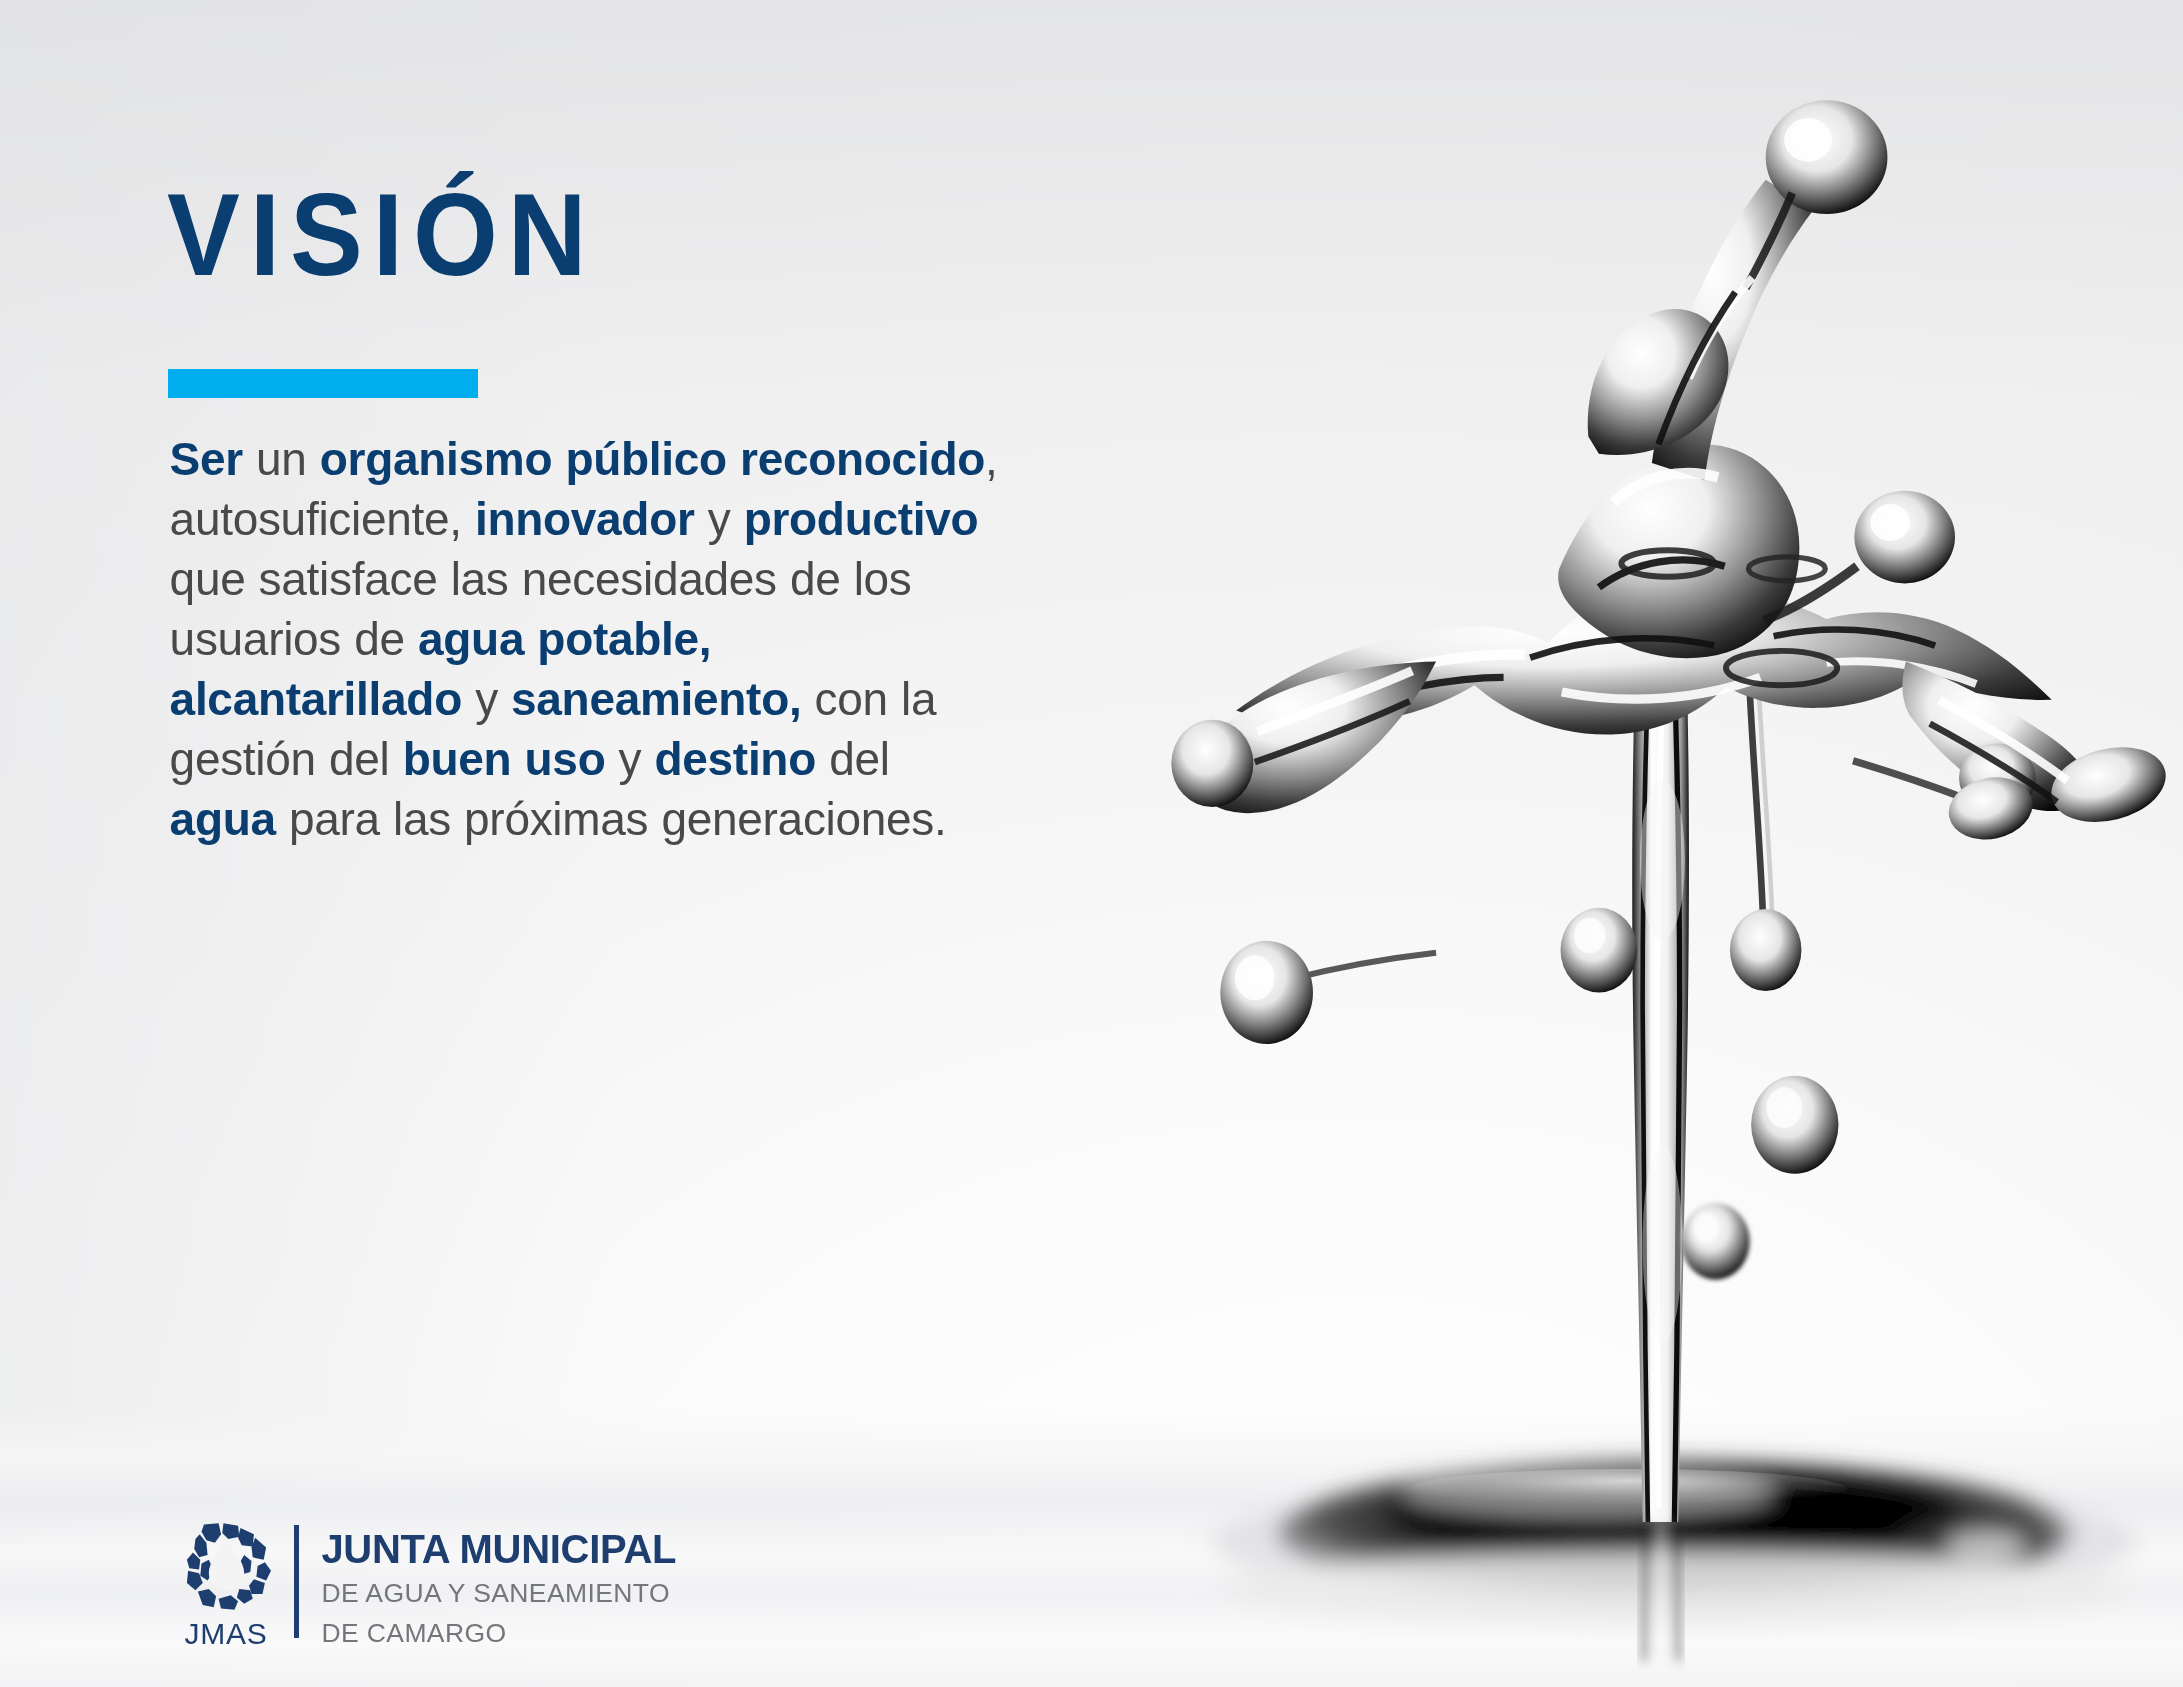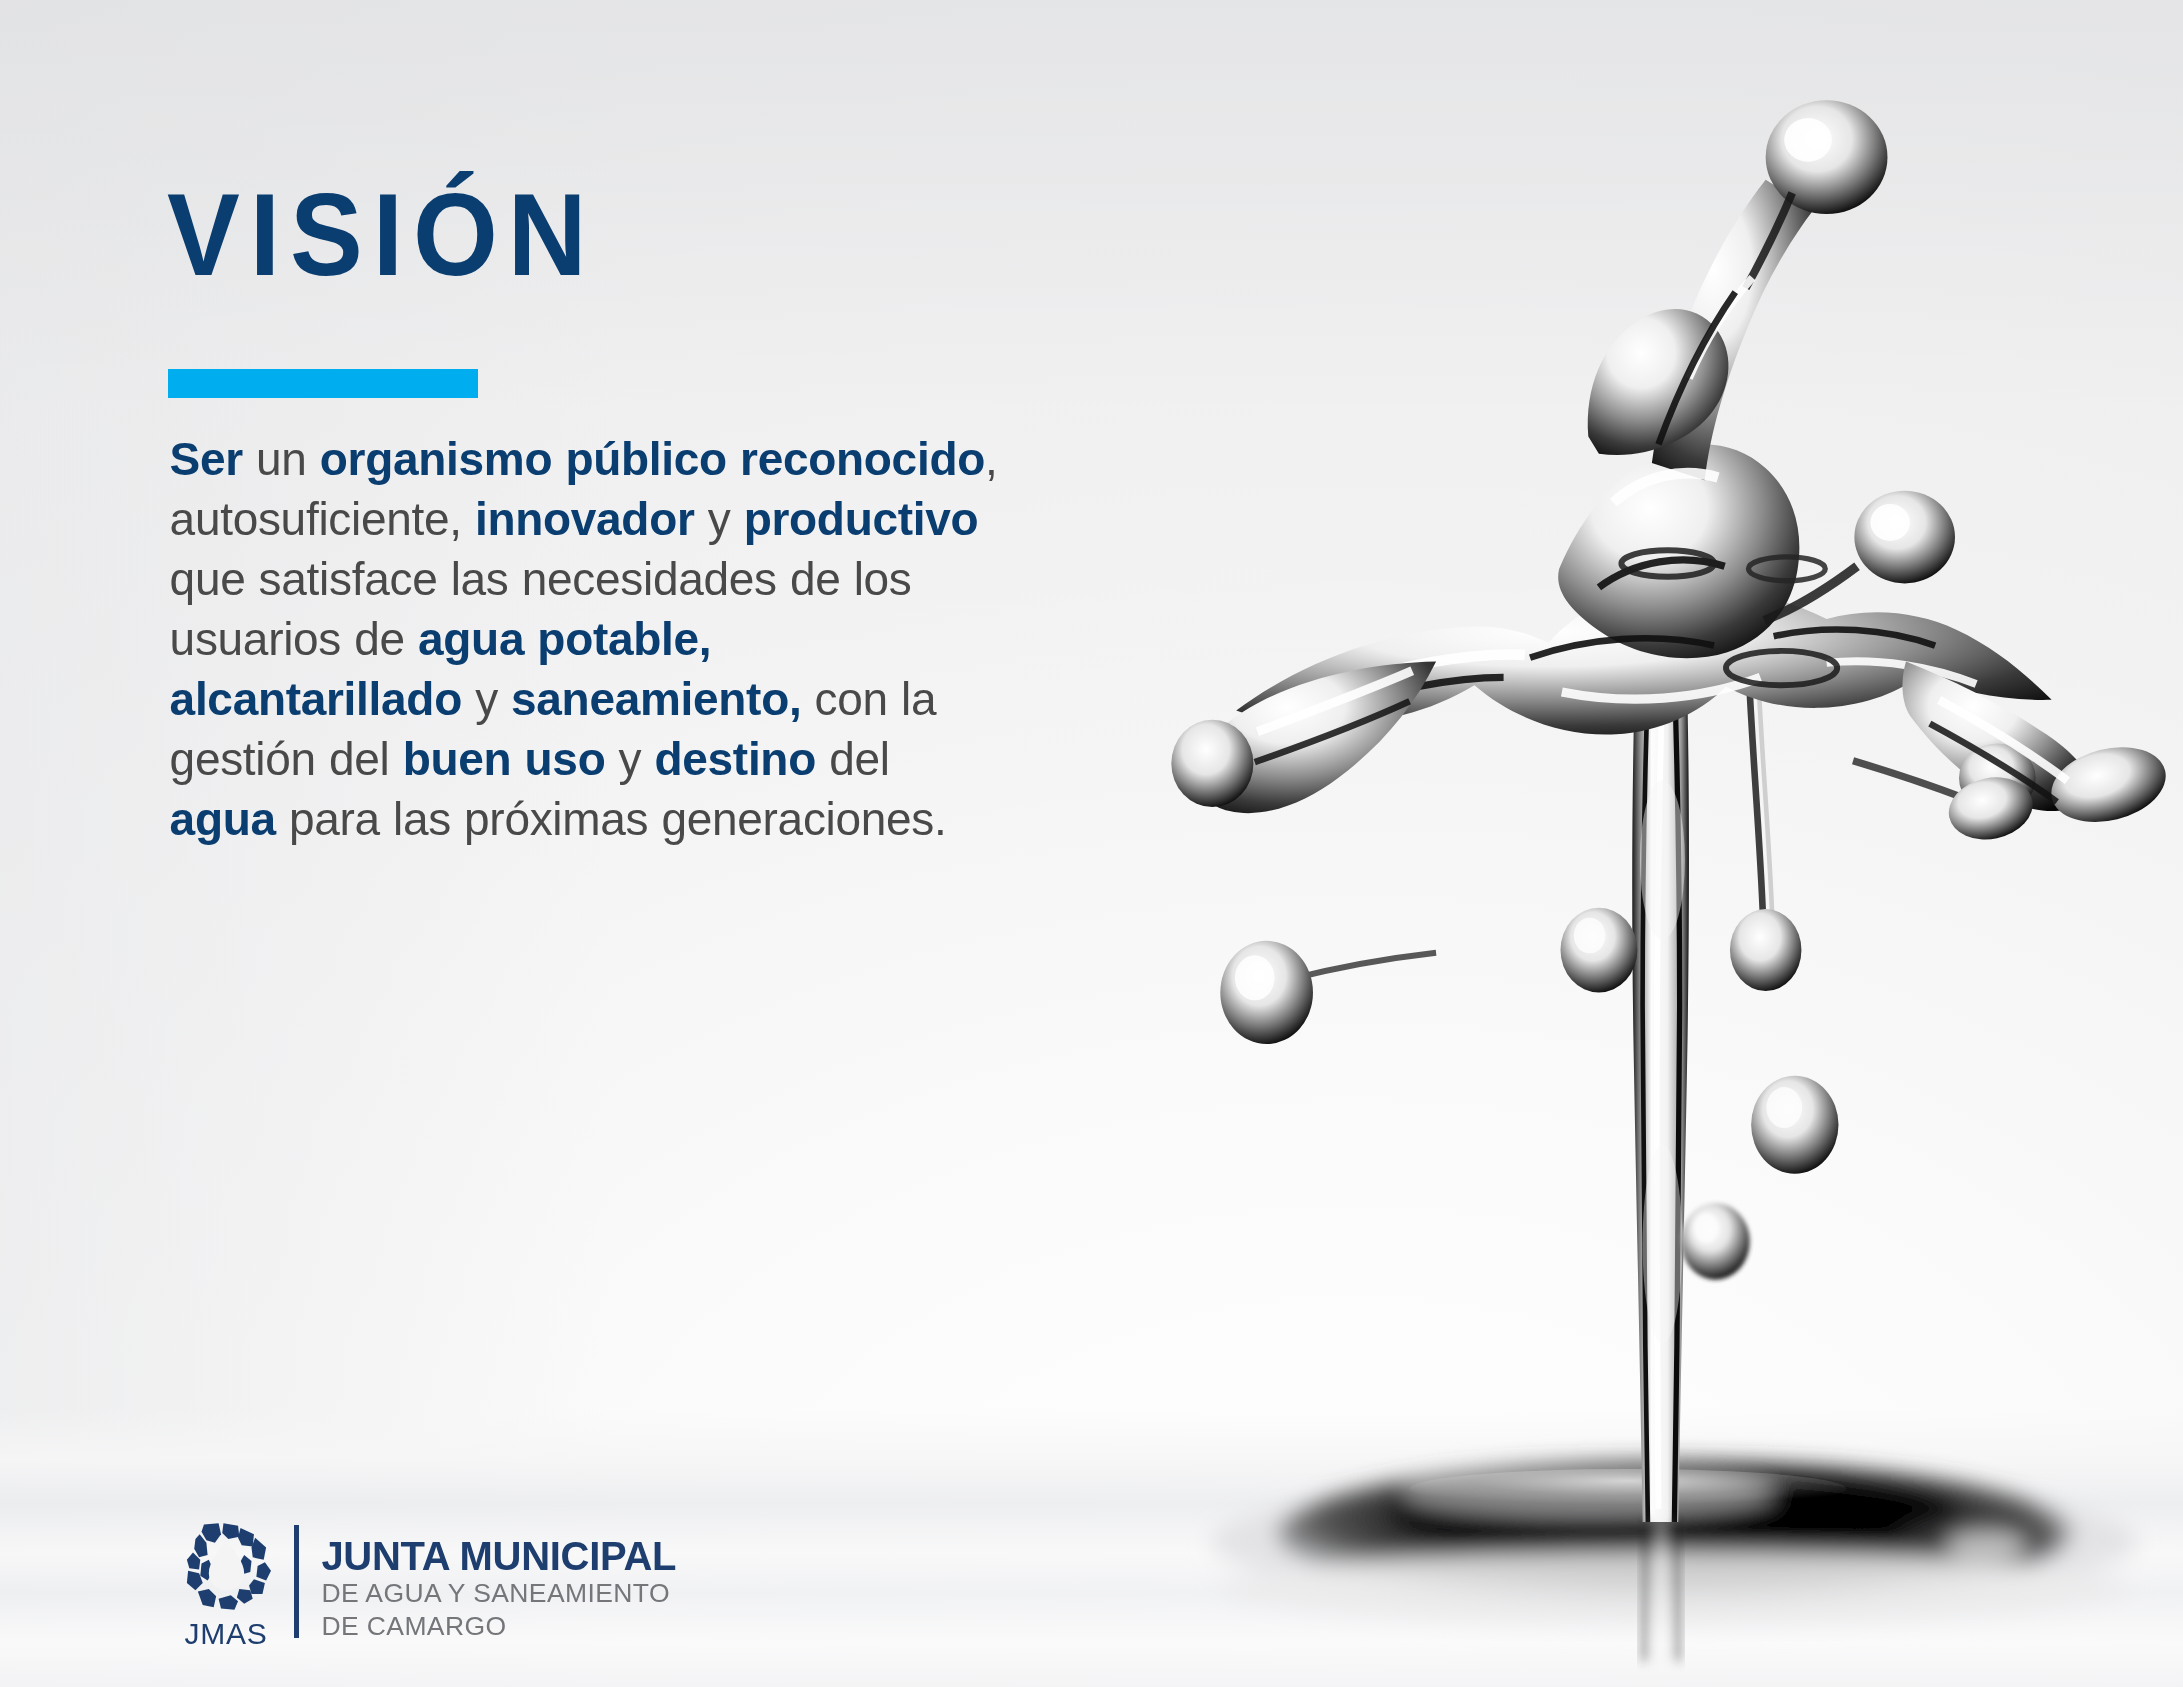--- a/index.html
+++ b/index.html
@@ -135,21 +135,21 @@
     margin-top: 8px;
   }
   .logo-divider {
     width: 4.6px;
     background: #1D3E6E;
     margin: 2.6px 22.5px 10.6px 9.3px;
   }
   .logo-words {
     display: flex;
     flex-direction: column;
-    justify-content: center;
+    justify-content: space-between;
     padding-top: 6.6px;
   }
   .logo-line1 {
     font-family: "Liberation Sans Narrow", "Liberation Sans", sans-serif;
     font-weight: 700;
     font-size: 40px;
     letter-spacing: -0.3px;
     color: #1D3E6E;
     line-height: 1.04;
     white-space: nowrap;

